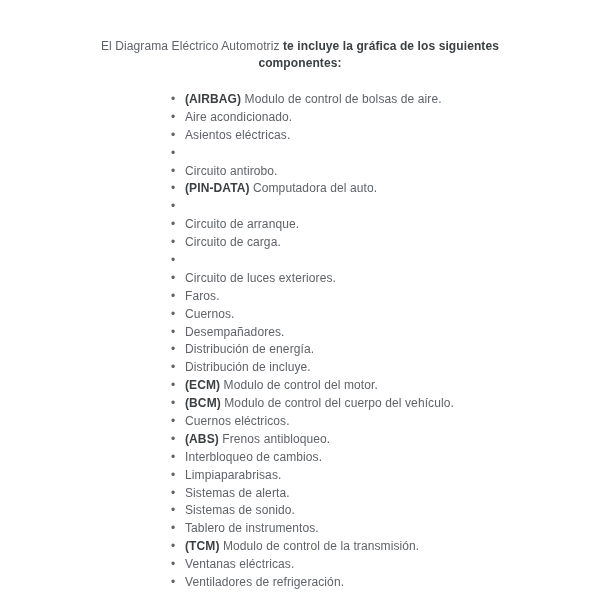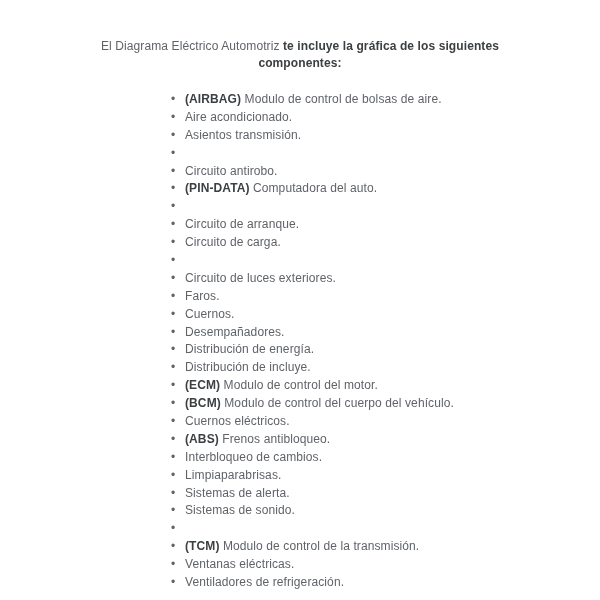--- a/index.html
+++ b/index.html
@@ -57,21 +57,21 @@
 <div class="page">
 
   <div class="title">
     <div><span>El Diagrama Eléctrico Automotriz </span><span class="b">te incluye la gráfica de los siguientes</span></div>
     <div class="b">componentes:</div>
   </div>
 
   <ul class="component-list">
       <li><span class="bullet">•</span><span class="b">(AIRBAG)</span><span> Modulo de control de bolsas de aire.</span></li>
       <li><span class="bullet">•</span><span class="b"></span><span>Aire acondicionado.</span></li>
-      <li><span class="bullet">•</span><span class="b"></span><span>Asientos transmisión.</span></li>
+      <li><span class="bullet">•</span><span class="b"></span><span>Asientos eléctricas.</span></li>
       <li><span class="bullet">•</span><span class="b"></span></li>
       <li><span class="bullet">•</span><span class="b"></span><span>Circuito antirobo.</span></li>
       <li><span class="bullet">•</span><span class="b">(PIN-DATA)</span><span> Computadora del auto.</span></li>
       <li><span class="bullet">•</span><span class="b"></span></li>
       <li><span class="bullet">•</span><span class="b"></span><span>Circuito de arranque.</span></li>
       <li><span class="bullet">•</span><span class="b"></span><span>Circuito de carga.</span></li>
       <li><span class="bullet">•</span><span class="b"></span></li>
       <li><span class="bullet">•</span><span class="b"></span><span>Circuito de luces exteriores.</span></li>
       <li><span class="bullet">•</span><span class="b"></span><span>Faros.</span></li>
       <li><span class="bullet">•</span><span class="b"></span><span>Cuernos.</span></li>
@@ -79,19 +79,19 @@
       <li><span class="bullet">•</span><span class="b"></span><span>Distribución de energía.</span></li>
       <li><span class="bullet">•</span><span class="b"></span><span>Distribución de incluye.</span></li>
       <li><span class="bullet">•</span><span class="b">(ECM)</span><span> Modulo de control del motor.</span></li>
       <li><span class="bullet">•</span><span class="b">(BCM)</span><span> Modulo de control del cuerpo del vehículo.</span></li>
       <li><span class="bullet">•</span><span class="b"></span><span>Cuernos eléctricos.</span></li>
       <li><span class="bullet">•</span><span class="b">(ABS)</span><span> Frenos antibloqueo.</span></li>
       <li><span class="bullet">•</span><span class="b"></span><span>Interbloqueo de cambios.</span></li>
       <li><span class="bullet">•</span><span class="b"></span><span>Limpiaparabrisas.</span></li>
       <li><span class="bullet">•</span><span class="b"></span><span>Sistemas de alerta.</span></li>
       <li><span class="bullet">•</span><span class="b"></span><span>Sistemas de sonido.</span></li>
-      <li><span class="bullet">•</span><span class="b"></span></li>
+      <li><span class="bullet">•</span><span class="b"></span><span>Tablero de instrumentos.</span></li>
       <li><span class="bullet">•</span><span class="b">(TCM)</span><span> Modulo de control de la transmisión.</span></li>
       <li><span class="bullet">•</span><span class="b"></span><span>Ventanas eléctricas.</span></li>
       <li><span class="bullet">•</span><span class="b"></span><span>Ventiladores de refrigeración.</span></li>
     </ul>
 
 </div>
 
 </body></html>

